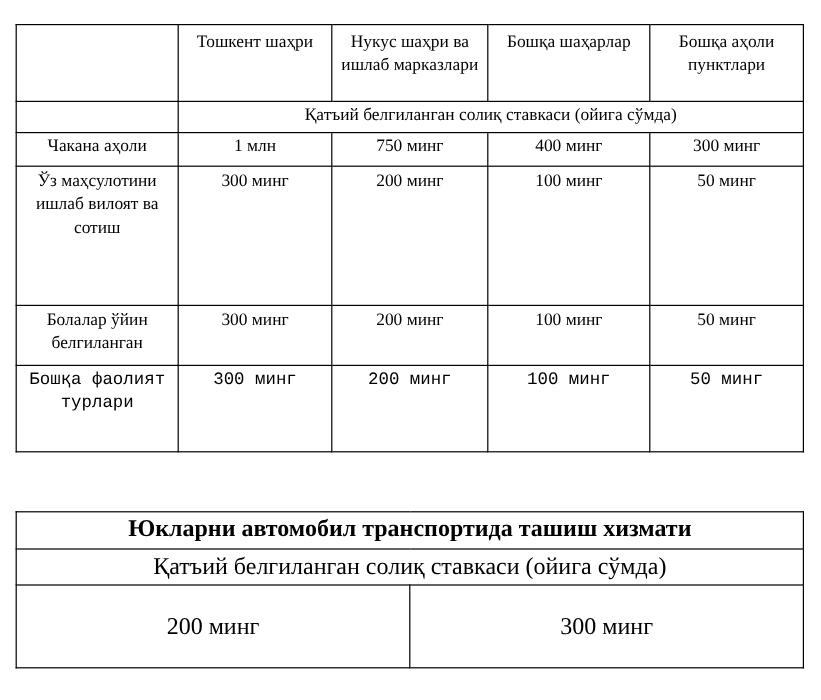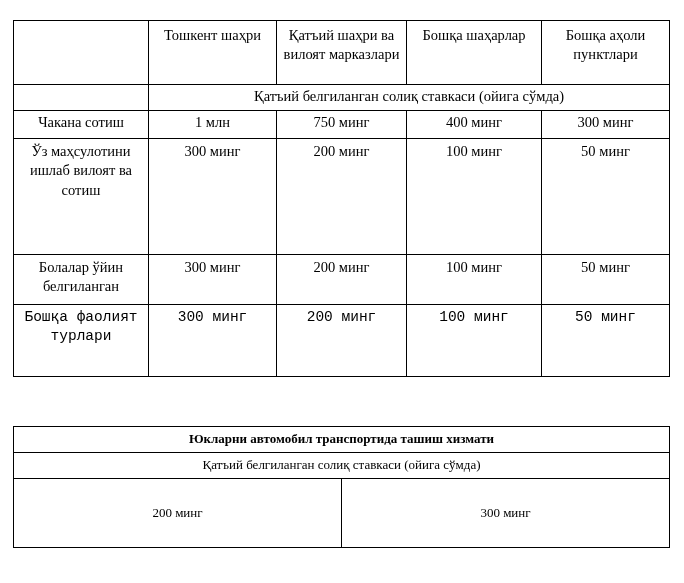--- a/index.html
+++ b/index.html
@@ -72,21 +72,21 @@
     left: 13px;
     top: 413px;
     width: 656px;
   }
   #transport-table col.t0 { width: 328px; }
   #transport-table col.t1 { width: 328px; }
 
   #transport-table td {
     border: 1px solid #000000;
     padding: 2px 6px;
-    font-size: 13px;
+    font-size: 20px;
     line-height: 1.33;
     text-align: center;
     vertical-align: top;
     color: #000000;
   }
   #transport-table .t-title td {
     height: 22px;
     font-weight: bold;
     vertical-align: middle;
     padding-top: 1px;
@@ -115,32 +115,32 @@
       <col class="c0">
         <col class="c1">
         <col class="c2">
         <col class="c3">
         <col class="c4">
     </colgroup>
     <tbody>
       <tr class="hdr-row">
         <td></td>
         <td>Тошкент шаҳри</td>
-        <td>Қатъий шаҳри ва вилоят марказлари</td>
+        <td>Нукус шаҳри ва ишлаб марказлари</td>
         <td>Бошқа шаҳарлар</td>
         <td>Бошқа аҳоли пунктлари</td>
       </tr>
 
       <tr class="span-row">
         <td></td>
         <td colspan="4">Қатъий белгиланган солиқ ставкаси (ойига сўмда)</td>
       </tr>
 
       <tr class="r-retail">
-        <td class="row-label">Чакана сотиш</td>
+        <td class="row-label">Чакана аҳоли</td>
         <td class="val">1 млн</td>
         <td class="val">750 минг</td>
         <td class="val">400 минг</td>
         <td class="val">300 минг</td>
       </tr>
 
 
       <tr class="r-own">
         <td class="row-label">Ўз маҳсулотини ишлаб вилоят ва сотиш</td>
         <td class="val">300 минг</td>

